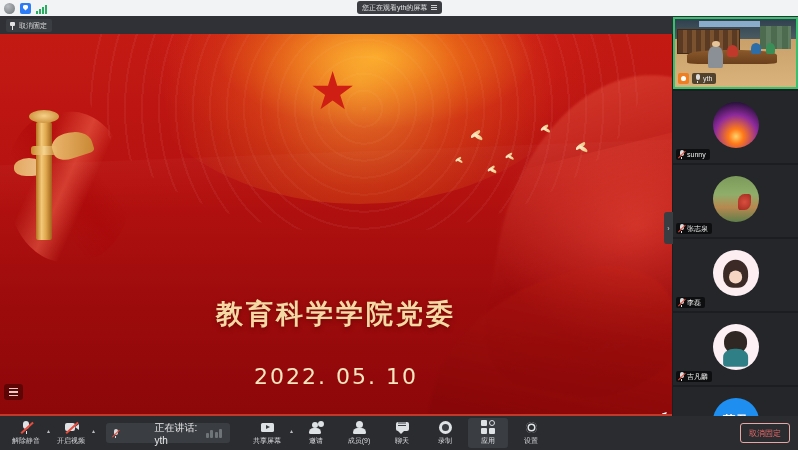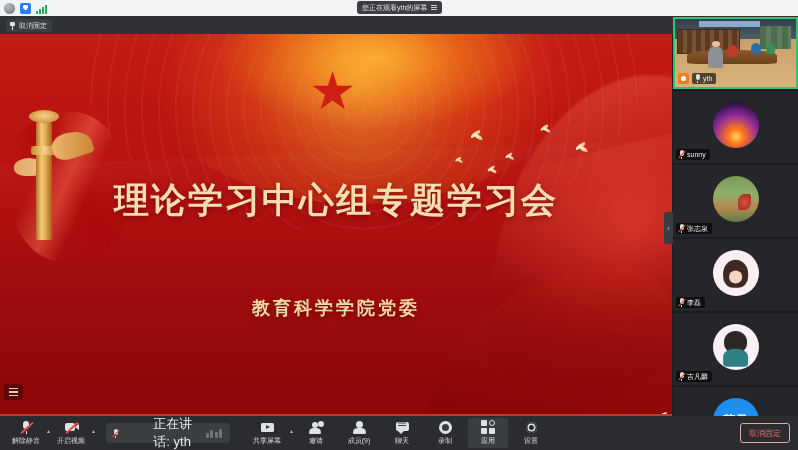--- a/index.html
+++ b/index.html
@@ -124,21 +124,21 @@
     justify-content:center; }
   .slidebar em { display:flex; flex-direction:column; gap:2px; }
   .slidebar em i { display:block; width:9px; height:1.5px; background:#e6c9c9; }
 
   .s-title { position:absolute; left:0; right:0; top:143px; text-align:center;
     font-family:"DejaVu Serif","Liberation Serif",serif; font-weight:700;
     font-size:35px; letter-spacing:2px; color:#f6ddb0;
     text-shadow:0 2px 5px rgba(80,0,0,.55); }
   .s-sub { position:absolute; left:0; right:0; top:262px; text-align:center;
     font-family:Liberation Serif, serif; font-weight:700;
-    font-size:18px; letter-spacing:3px; color:#f3d9a4;
+    font-size:27px; letter-spacing:3px; color:#f3d9a4;
     text-shadow:0 2px 4px rgba(80,0,0,.5); }
   .s-date { position:absolute; left:0; right:0; top:330px; text-align:center;
     font-family:"DejaVu Sans","Liberation Sans",sans-serif; font-weight:400;
     font-size:22px; letter-spacing:2px; color:#f7e6c0; }
 
   .cursor { position:absolute; left:663px; top:378px; width:0; height:0;
     border-left:5px solid #ffffff; border-bottom:8px solid transparent;
     border-right:4px solid transparent; transform:rotate(-18deg); }
 
   
@@ -215,21 +215,21 @@
     background:#2a2c30; display:flex; align-items:center; }
   .tb-item { display:flex; flex-direction:column; align-items:center; justify-content:center;
     gap:2px; min-width:40px; padding:0 5px; color:#d9dbde; font-size:7px; }
   .tb-item.on { background:#3a3d42; border-radius:3px; height:30px; }
   .tb-left { display:flex; align-items:center; gap:1px; padding-left:6px; }
   .tb-arrow { color:#b9bcc0; font-size:6px; align-self:center; padding-bottom:6px; }
   .tb-center { position:absolute; left:50%; transform:translateX(-50%);
     display:flex; align-items:center; gap:3px; }
   .speaking { margin-left:10px; height:20px; background:#3a3d42; border-radius:3px;
     display:flex; align-items:center; gap:5px; padding:0 8px 0 6px; width:124px; }
-  .speaking .txt { font-size:13px; color:#e9e9e9;margin-left:32px; }
+  .speaking .txt { font-size:10px; color:#e9e9e9;margin-left:32px; }
   .wave { display:flex; align-items:flex-end; gap:1.5px; margin-left:auto; }
   .wave i { display:block; width:3px; background:#6f7479; border-radius:1px; }
   .wave i:nth-child(1){height:5px}.wave i:nth-child(2){height:8px}
   .wave i:nth-child(3){height:6px}.wave i:nth-child(4){height:9px}
   .leave { position:absolute; right:8px; height:20px; border:1px solid #e8a7a7;
     border-radius:3px; color:#e86a6a; font-size:8px; display:flex; align-items:center;
     padding:0 8px; background:transparent; }
 
   
   .ic { width:15px; height:13px; position:relative; }
@@ -366,22 +366,22 @@
         </span>
       <span class="dove" style="left:487px;top:133px;transform:scale(.75)">
           <b></b>
           <i></i>
         </span>
       <span class="dove" style="left:455px;top:124px;transform:scale(.6)">
           <b></b>
           <i></i>
         </span>
 
-      <div class="s-title">理论学习中心组专题学习会</div>
       <div class="s-sub">教育科学学院党委</div>
+      <div class="s-date">2022. 05. 10</div>
 
       <div class="slidebar">
           <em>
             <i></i>
             <i></i>
             <i></i>
           </em>
         </div>
       <div class="cursor"></div>
     </div>

